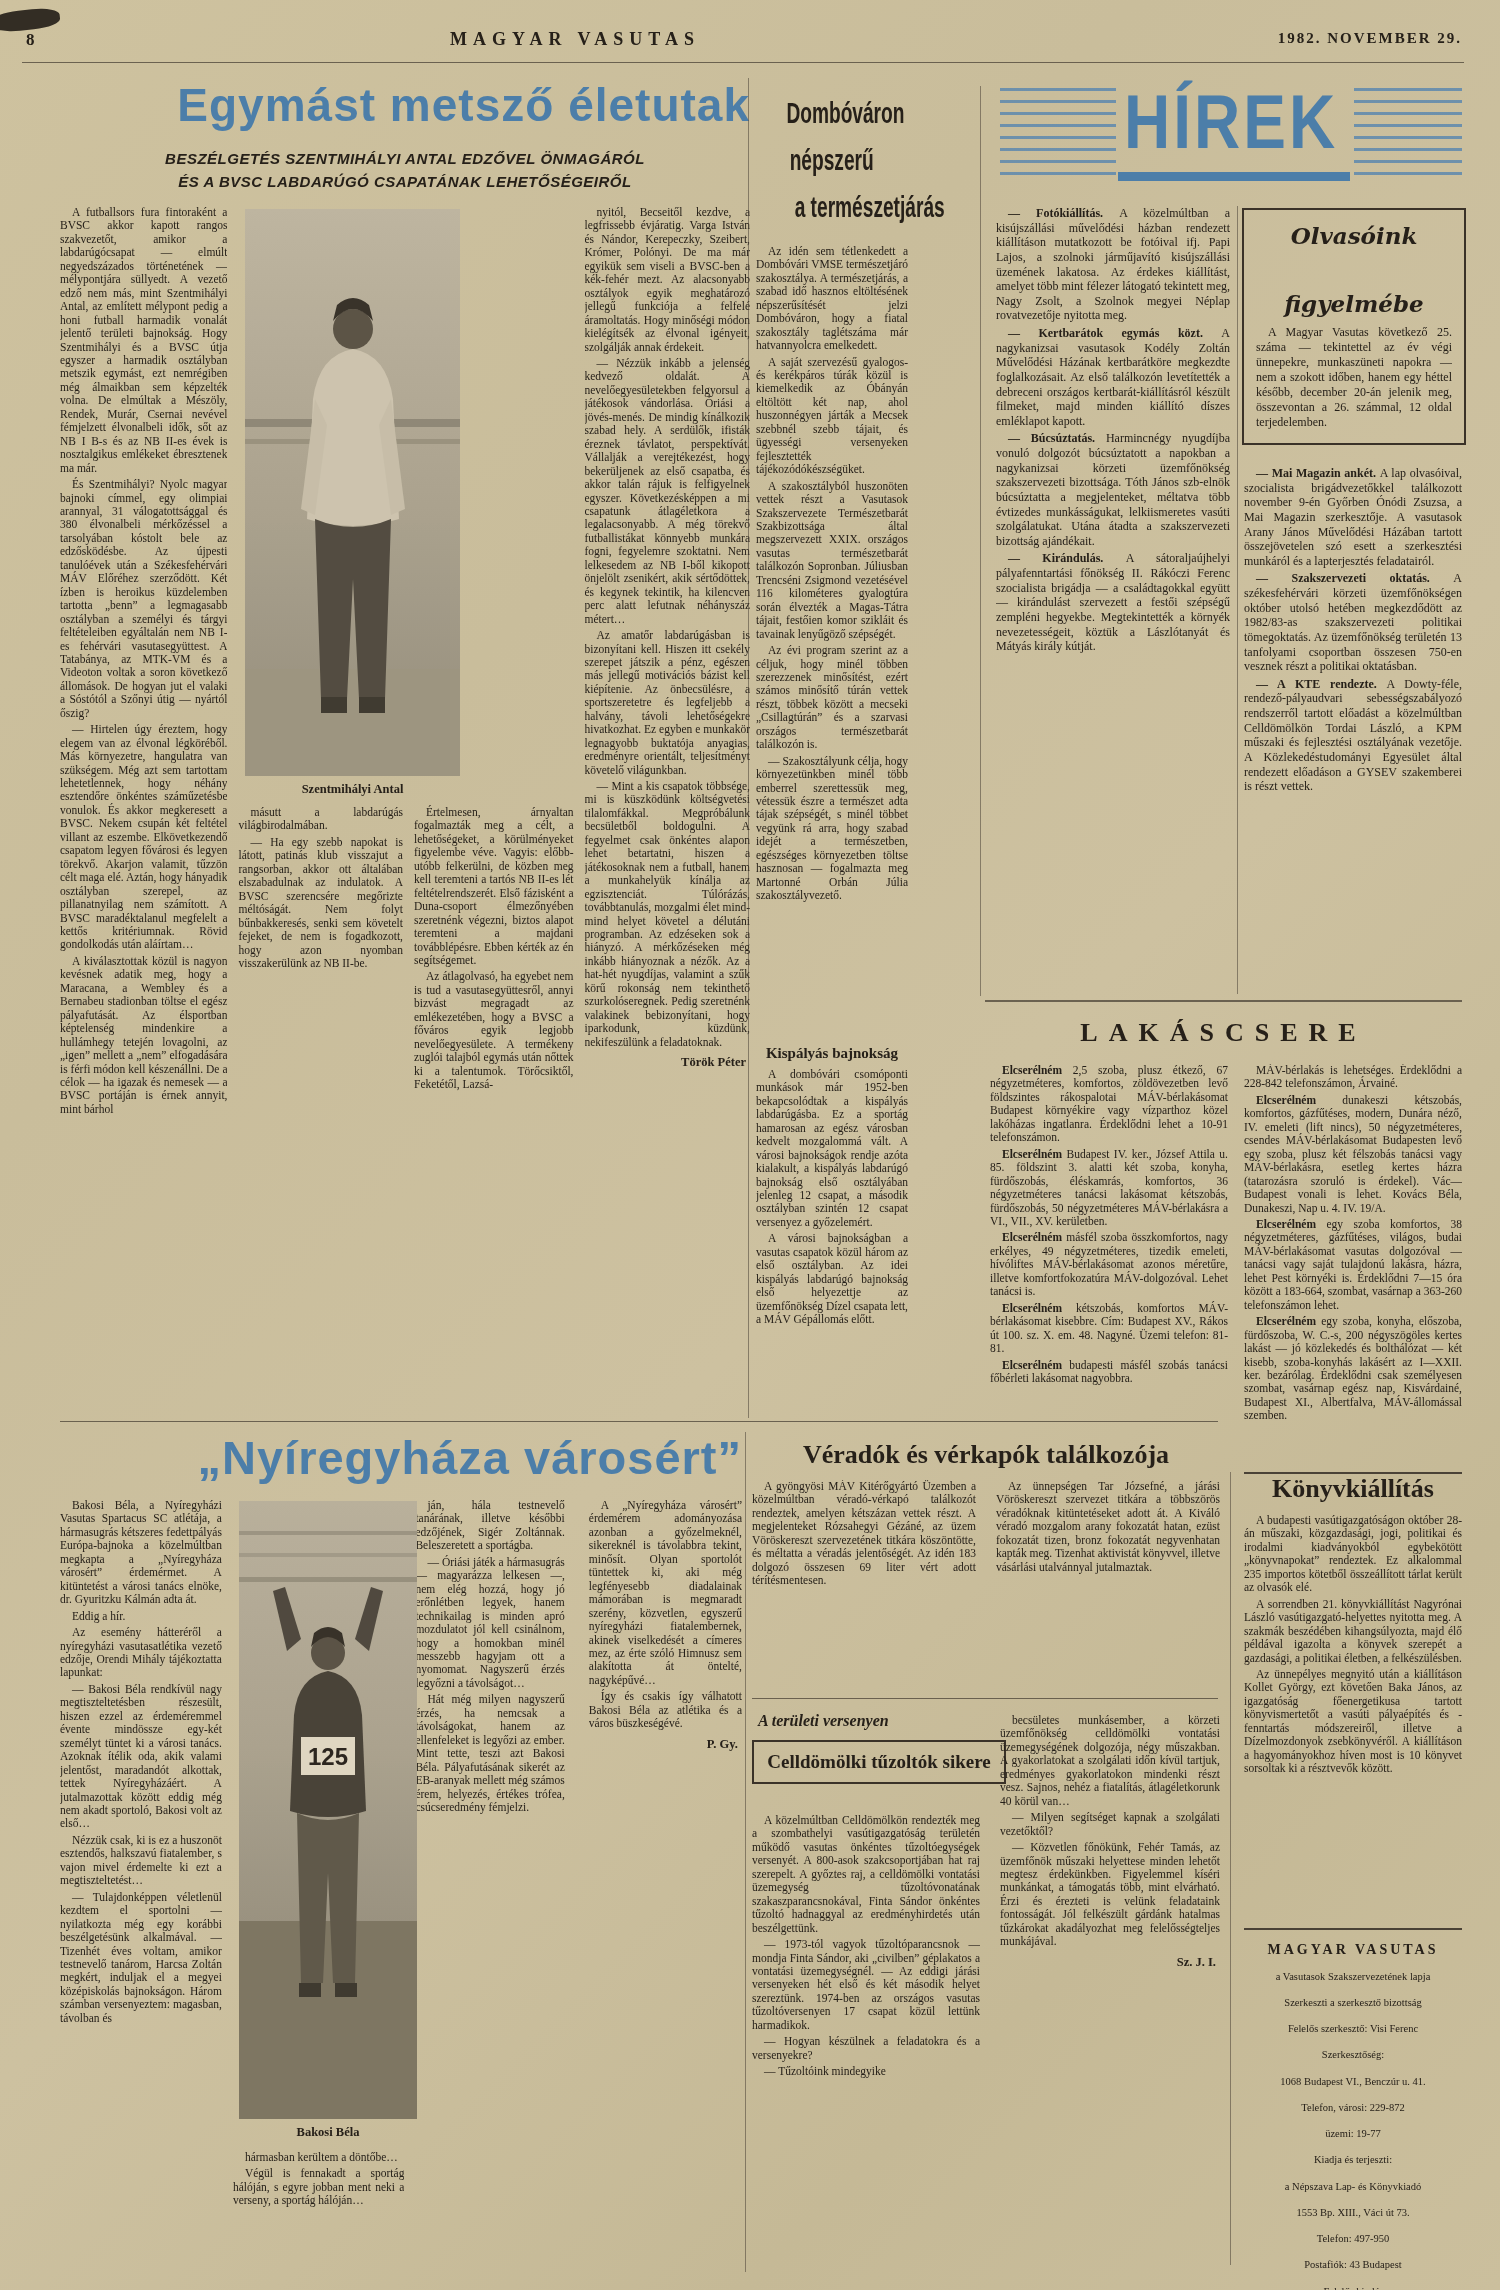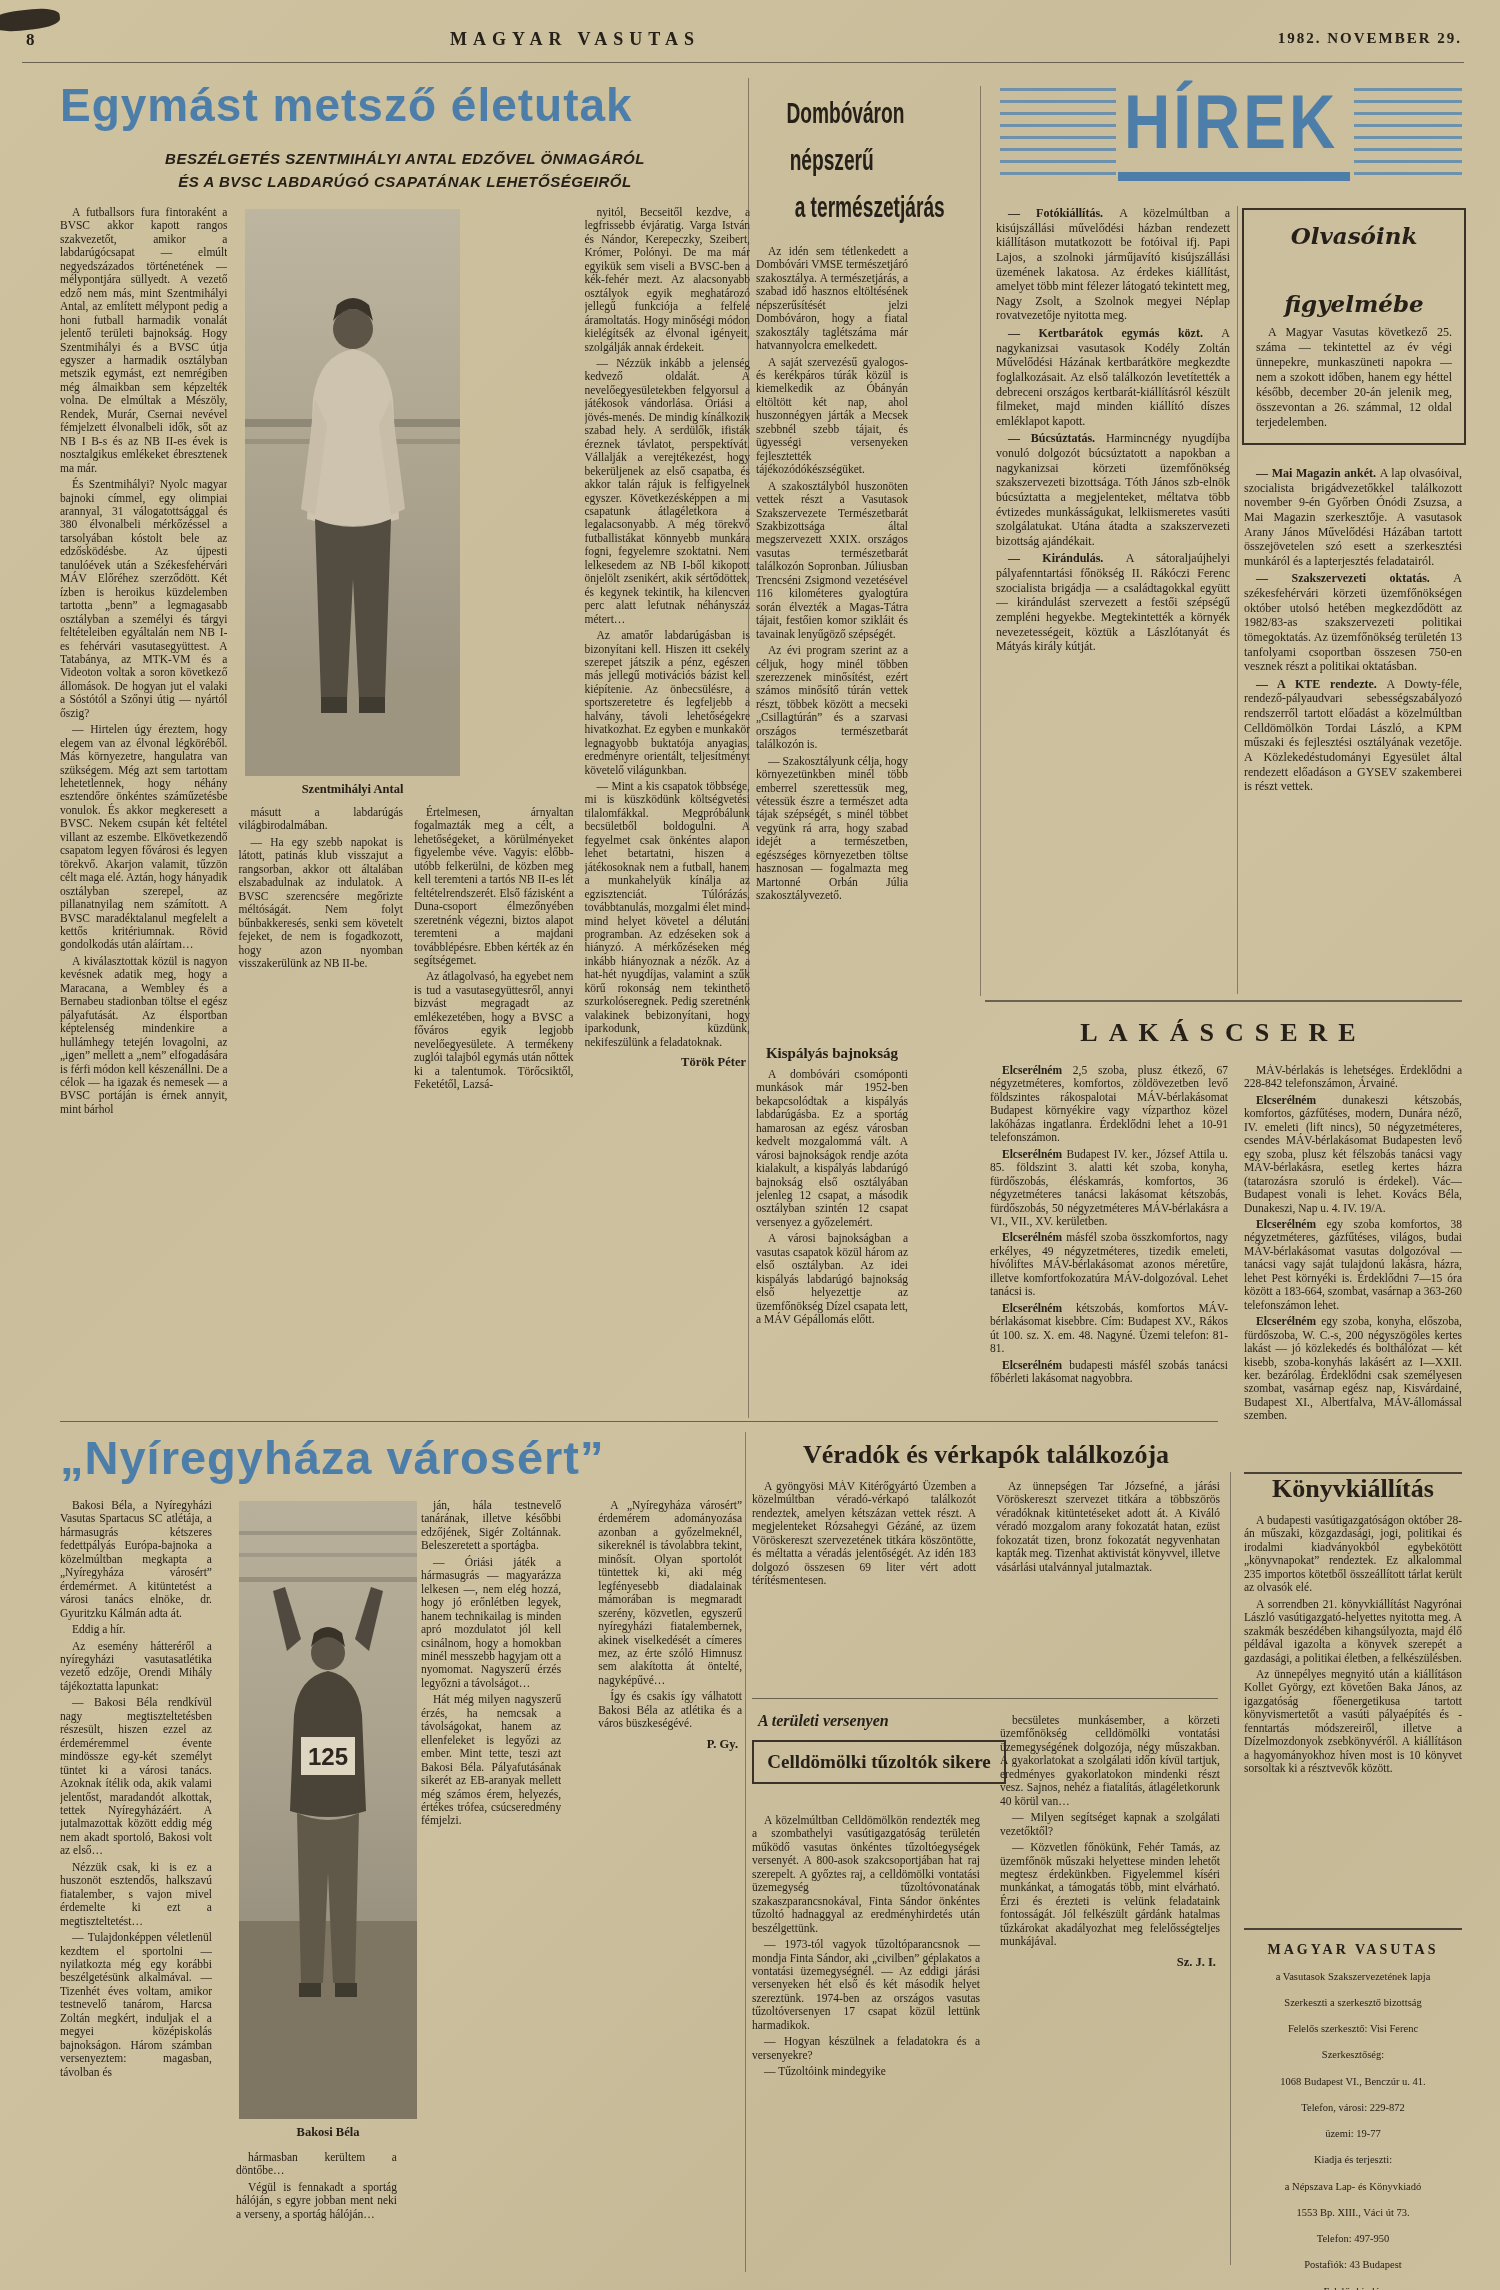--- a/index.html
+++ b/index.html
@@ -6,21 +6,21 @@
   #page{position:relative;width:1500px;height:2290px;margin:0 auto;
     background:linear-gradient(135deg,#cec29f 0%,#c9bd9b 30%,#cdc1a0 55%,#c5b996 80%,#cbbf9d 100%);
     font-family:"Liberation Serif",serif;color:#262019;overflow:hidden;}
   .abs{position:absolute;}
   .hline{position:absolute;height:2px;background:#4a4236;opacity:.75;}
   .vline{position:absolute;width:1px;background:#4a4236;opacity:.55;}
   .smudge{position:absolute;background:#17130e;border-radius:40%;opacity:.85;transform:rotate(-6deg);}
   .pagenum{font:bold 17px "Liberation Serif",serif;}
   .masthead{font:bold 18px "Liberation Serif",serif;letter-spacing:6px;text-align:center;}
   .dateline{font:bold 15px "Liberation Serif",serif;letter-spacing:2px;text-align:right;}
-  .blue-headline{font-family:"Liberation Sans",sans-serif;font-weight:bold;color:#4c7ea9;text-align:left;}
+  .blue-headline{font-family:"Liberation Sans",sans-serif;font-weight:bold;color:#4c7ea9;text-align:right;}
   .sub-ital{font-family:"Liberation Sans",sans-serif;font-style:italic;font-weight:bold;text-align:center;letter-spacing:.5px;}
   .bodycols{display:flex;}
   .col{text-align:justify;font-size:11.5px;line-height:1.17;overflow:hidden;}
   .para{margin:0 0 3px 0;text-indent:12px;}
   .para b{font-weight:bold;}
   .byline{text-align:right;font-weight:bold;font-size:12.5px;margin-top:6px;padding-right:4px;}
   .caption{text-align:center;font-weight:bold;font-size:12.5px;}
   .photo{background:#9a9486;box-shadow:0 0 0 1px #6e685c inset;filter:sepia(.18) contrast(.95);}
   .cond-head{font-family:"Liberation Sans",sans-serif;font-weight:bold;font-size:29px;line-height:1.62;text-align:center;}
   .cond-head span{display:inline-block;transform:scaleX(.66);white-space:nowrap;}
@@ -170,21 +170,21 @@
       <p class="para"><b>Elcserélném </b>dunakeszi kétszobás, komfortos, gázfűtéses, modern, Dunára néző, IV. emeleti (lift nincs), 50 négyzetméteres, csendes MÁV-bérlakásomat Budapesten levő egy szoba, plusz két félszobás tanácsi vagy MÁV-bérlakásra, esetleg kertes házra (tatarozásra szoruló is érdekel). Vác—Budapest vonali is lehet. Kovács Béla, Dunakeszi, Nap u. 4. IV. 19/A.</p>
       <p class="para"><b>Elcserélném </b>egy szoba komfortos, 38 négyzetméteres, gázfűtéses, világos, budai MÁV-bérlakásomat vasutas dolgozóval — tanácsi vagy saját tulajdonú lakásra, házra, lehet Pest környéki is. Érdeklődni 7—15 óra között a 183-664, szombat, vasárnap a 363-260 telefonszámon lehet.</p>
       <p class="para"><b>Elcserélném </b>egy szoba, konyha, előszoba, fürdőszoba, W. C.-s, 200 négyszögöles kertes lakást — jó közlekedés és bolthálózat — két kisebb, szoba-konyhás lakásért az I—XXII. ker. bezárólag. Érdeklődni csak személyesen szombat, vasárnap egész nap, Kisvárdainé, Budapest XI., Albertfalva, MÁV-állomással szemben.</p>
     </div>
 
   <div class="hline" style="left:60px;top:1421px;width:1158px;height:1px;"></div>
 
   <div class="abs" style="left:60px;top:1430px;width:682px;">
     <div class="blue-headline" style="font-size:47px;letter-spacing:1px;">„Nyíregyháza városért”</div>
 
-    <div class="bodycols" style="margin-top:14px;gap:24px;position:relative;height:745px;">
+    <div class="bodycols" style="margin-top:14px;gap:11px;position:relative;height:745px;">
       <div class="col" style="width:168px;height:745px;">
           <p class="para">Bakosi Béla, a Nyíregyházi Vasutas Spartacus SC atlétája, a hármasugrás kétszeres fedettpályás Európa-bajnoka a közelmúltban megkapta a „Nyíregyháza városért” érdemérmet. A kitüntetést a városi tanács elnöke, dr. Gyuritzku Kálmán adta át.</p>
           <p class="para">Eddig a hír.</p>
           <p class="para">Az esemény hátteréről a nyíregyházi vasutasatlétika vezető edzője, Orendi Mihály tájékoztatta lapunkat:</p>
           <p class="para">— Bakosi Béla rendkívül nagy megtiszteltetésben részesült, hiszen ezzel az érdeméremmel évente mindössze egy-két személyt tüntet ki a városi tanács. Azoknak ítélik oda, akik valami jelentőst, maradandót alkottak, tettek Nyíregyházáért. A jutalmazottak között eddig még nem akadt sportoló, Bakosi volt az első…</p>
           <p class="para">Nézzük csak, ki is ez a huszonöt esztendős, halkszavú fiatalember, s vajon mivel érdemelte ki ezt a megtiszteltetést…</p>
           <p class="para">— Tulajdonképpen véletlenül kezdtem el sportolni — nyilatkozta még egy korábbi beszélgetésünk alkalmával. — Tizenhét éves voltam, amikor testnevelő tanárom, Harcsa Zoltán megkért, induljak el a megyei középiskolás bajnokságon. Három számban versenyeztem: magasban, távolban és</p>
         </div>
       <div class="col" style="width:178px;height:745px;padding-top:652px;box-sizing:border-box;">
           <p class="para">hármasban kerültem a döntőbe…</p>

